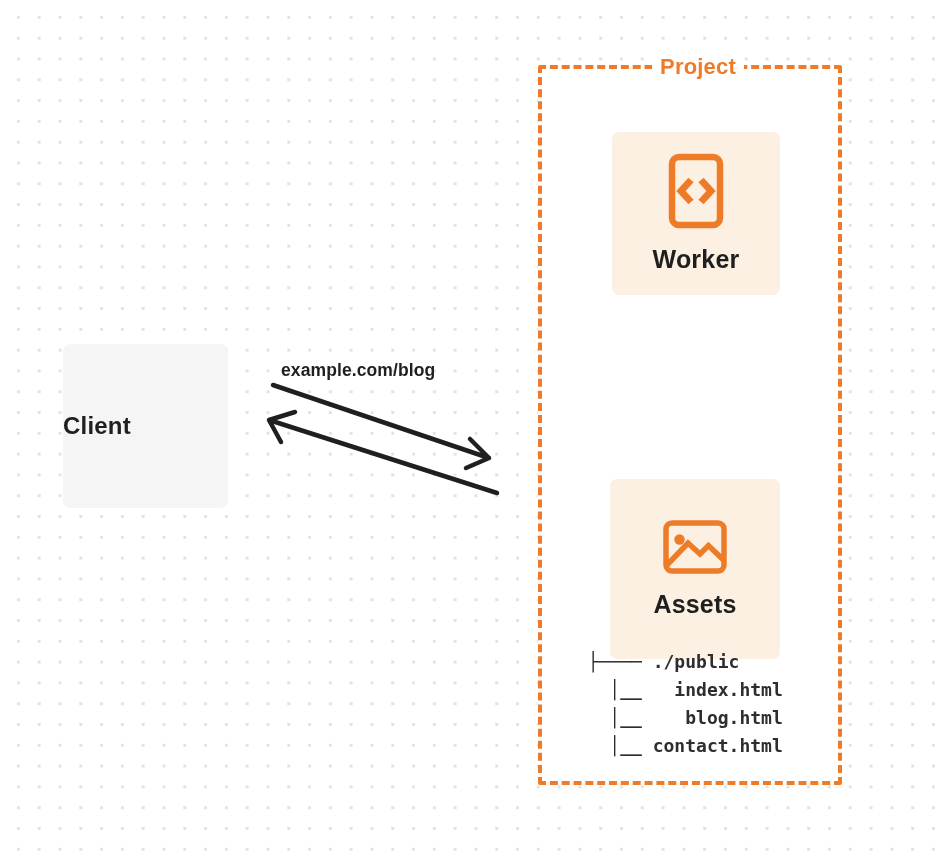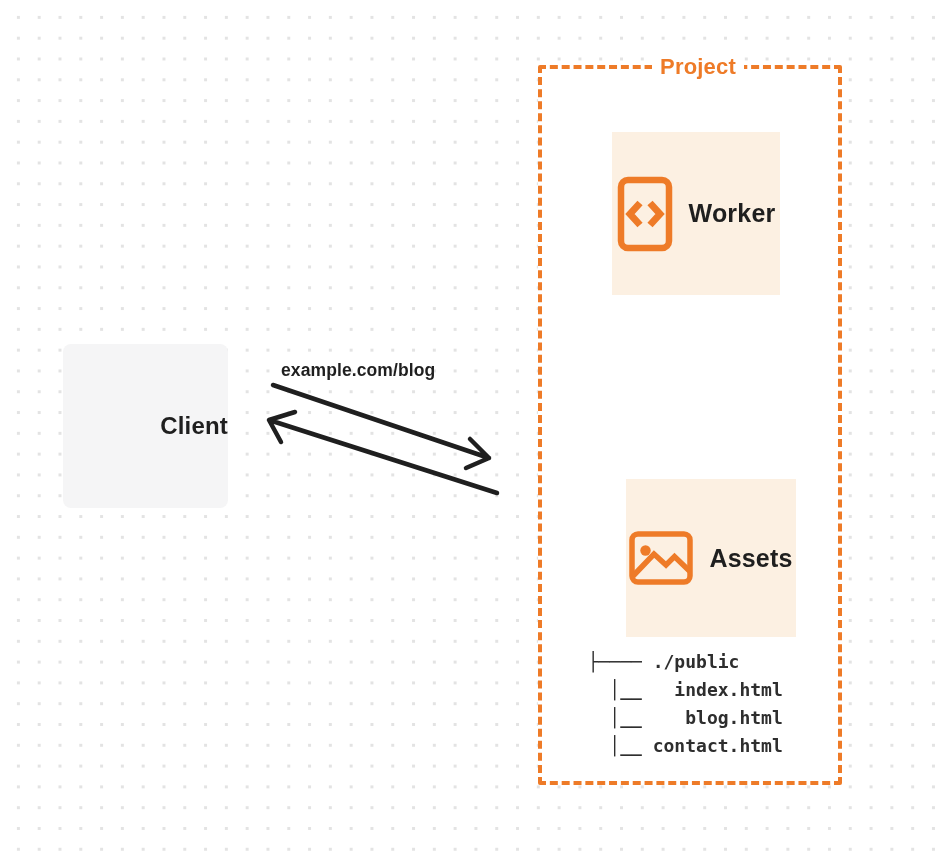--- a/index.html
+++ b/index.html
@@ -18,21 +18,21 @@
     background-position: 8px 7px;
   }
 
   
   .client-box {
     position: absolute;
     left: 63px; top: 344px;
     width: 165px; height: 164px;
     background: var(--client-bg, #f5f5f6);
     border-radius: 8px;
-    display: flex; align-items: center; justify-content: flex-end;
+    display: flex; align-items: center; justify-content: flex-start;
   }
   .client-box .label {
     font-size: 24px; font-weight: 700; color: var(--ink, #1f1f1f);
     letter-spacing: 0.2px;
   }
 
   
   .request-label {
     position: absolute;
     left: 281px; top: 340px;
@@ -71,27 +71,27 @@
     color: var(--accent, #ee7b28);
     letter-spacing: 0.2px;
     white-space: nowrap;
     margin-left: 8px;
   }
 
   
   .card {
     position: absolute;
     background: var(--card-bg, #fcf0e2);
-    border-radius: 0;
-    display: flex; flex-direction: row;
+    border-radius: 7px;
+    display: flex; flex-direction: column;
     align-items: center; justify-content: center;
     gap: 16px;
   }
   .worker-card { left: 70px; top: 63px; width: 168px; height: 163px; }
-  .assets-card { left: 84px; top: 410px; width: 170px; height: 158px; }
+  .assets-card { left: 68px; top: 410px; width: 170px; height: 180px; }
   .card .label {
     font-size: 25px; font-weight: 700; color: var(--ink, #1f1f1f);
     letter-spacing: 0.2px;
   }
   .card svg { display: block; }
   .icon-stroke {
     fill: none;
     stroke: var(--accent, #ee7b28);
   }
 

